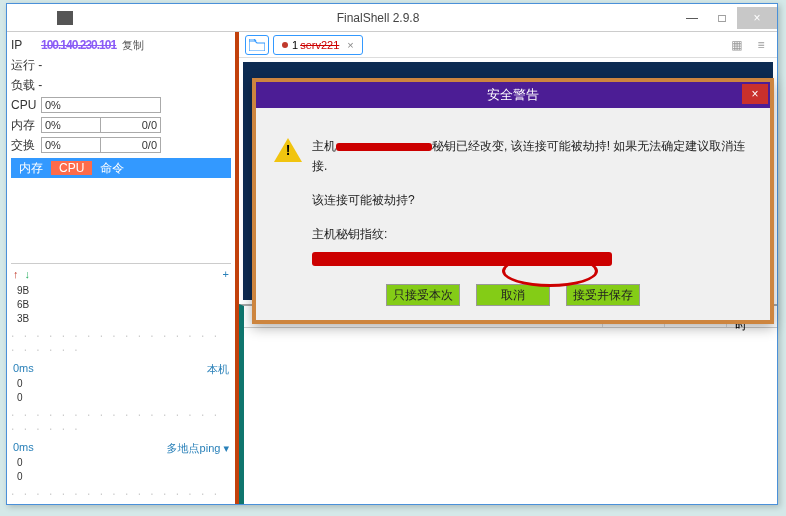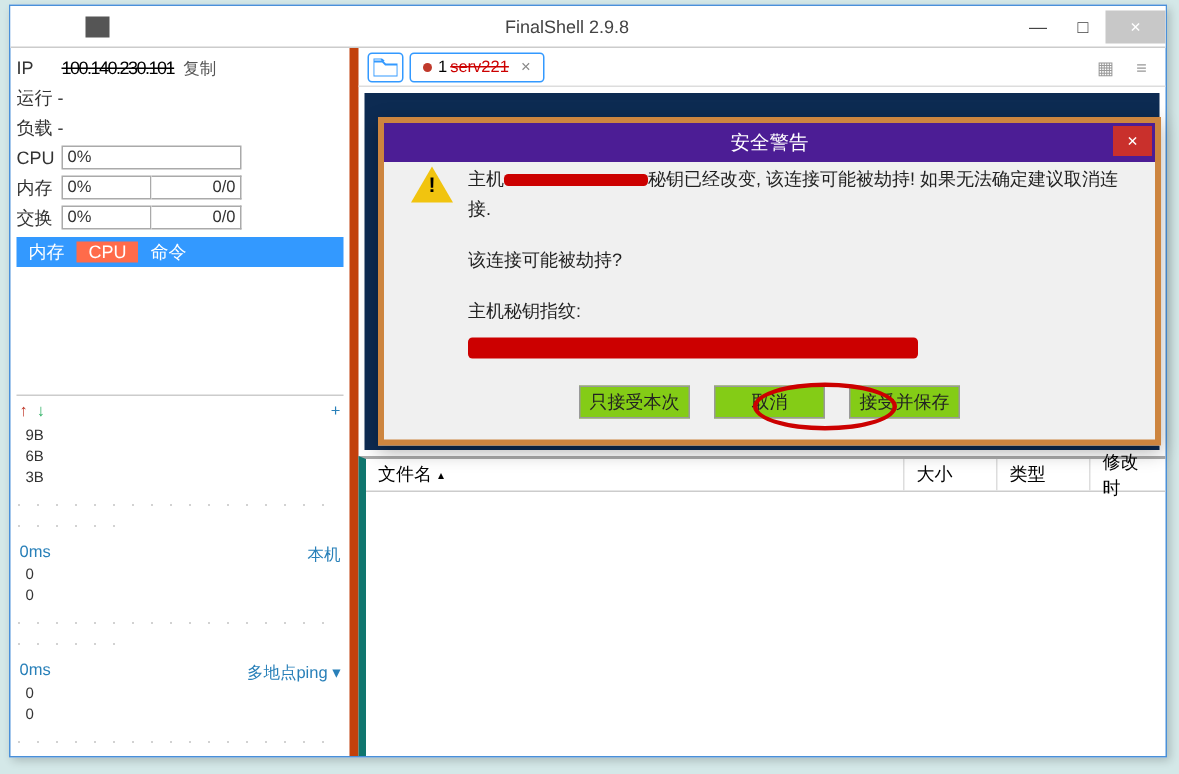--- a/index.html
+++ b/index.html
@@ -5,24 +5,24 @@
 * { box-sizing: border-box; margin: 0; padding: 0; font-family: "Microsoft YaHei", sans-serif; }
 body { background: #d4e8e8; width: 786px; height: 516px; overflow: hidden; position: relative; }
 .window { position: absolute; left: 6px; top: 3px; width: 772px; height: 502px; background: #fff; border: 1px solid #4a90d9; box-shadow: 2px 2px 6px rgba(0,0,0,0.2); }
 .titlebar { height: 28px; background: #fff; display: flex; align-items: center; border-bottom: 1px solid #ccc; padding-left: 44px; }
 .title-icon { width: 16px; height: 14px; margin: 0 6px; background: #555; display: inline-block; }
 .title-text { flex: 1; text-align: center; font-size: 12px; color: #444; }
 .win-btns { display: flex; }
 .win-btn { width: 30px; height: 22px; display: flex; align-items: center; justify-content: center; font-size: 12px; color: #444; }
 .win-btn.close { width: 40px; background: #c8c8c8; color: #fff; }
 .body { display: flex; height: calc(100% - 28px); }
-.sidebar { width: 232px; border-right: 6px solid #c2410c; padding: 4px; font-size: 12px; color: #333; overflow: hidden; }
+.sidebar { width: 232px; border-right: 4px solid #c2410c; padding: 4px; font-size: 12px; color: #333; overflow: hidden; }
 .row { display: flex; align-items: center; height: 18px; margin-bottom: 2px; }
 .row .lbl { width: 30px; }
-.redact { color: #000000; text-decoration: line-through; font-weight: normal; letter-spacing: -1px; }
+.redact { color: #8b5cf6; text-decoration: line-through; font-weight: bold; letter-spacing: -1px; }
 .copy { margin-left: 6px; color: #555; font-size: 11px; }
 .pinput { width: 120px; height: 16px; border: 1px solid #aaa; background: #fff; padding: 0 3px; font-size: 11px; display: flex; align-items: center; }
 .dual { display: flex; gap: 0; }
 .dual .pinput { width: 60px; }
 .dual .r { text-align: center; justify-content: flex-end; border-left: none; }
 .tabs-ic { display: flex; background: #3399ff; color: #fff; height: 20px; align-items: center; font-size: 12px; margin-top: 4px; }
 .tabs-ic .t { padding: 0 8px; }
 .tabs-ic .t.active { background: #ff6b4a; }
 .chart-area { height: 86px; border-bottom: 1px solid #ccc; position: relative; }
 .arrows { display: flex; gap: 6px; padding: 4px 2px; font-size: 11px; }
@@ -47,21 +47,21 @@
 .terminal { flex: 1; background: #0d2b52; margin: 4px; position: relative; }
 .split { height: 200px; display: flex; }
 .fpane { flex: 1; border-top: 2px solid #aaa; border-left: 5px solid #0f766e; }
 .fhead { height: 22px; display: flex; align-items: center; font-size: 12px; border-bottom: 1px solid #ccc; }
 .fhead .col { padding: 0 8px; border-right: 1px solid #ddd; height: 100%; display: flex; align-items: center; }
 .fhead .col:first-child { flex: 1; }
 .tri { font-size: 8px; margin-left: 4px; }
 .dialog { position: absolute; left: 252px; top: 78px; width: 522px; background: #f0f0f0; border: 4px solid #cd853f; box-shadow: 0 4px 12px rgba(0,0,0,0.3); z-index: 100; }
 .dlg-title { height: 26px; background: #4c1d95; display: flex; align-items: center; justify-content: center; color: #fff; font-size: 13px; position: relative; }
 .dlg-close { position: absolute; right: 2px; top: 2px; width: 26px; height: 20px; background: #c9302c; color: #fff; display: flex; align-items: center; justify-content: center; font-size: 12px; }
-.dlg-body { padding: 1px 18px 14px 18px; font-size: 12px; color: #222; }
+.dlg-body { padding: 28px 18px 14px 18px; font-size: 12px; color: #222; }
 .dlg-row { display: flex; align-items: flex-start; }
 .warn-ic { width: 28px; height: 26px; position: relative; margin-right: 10px; margin-top: 2px; }
 .warn-ic::before { content: ""; position: absolute; left: 0; top: 0; border-left: 14px solid transparent; border-right: 14px solid transparent; border-bottom: 24px solid #f1c40f; }
 .warn-ic::after { content: "!"; position: absolute; left: 0; top: 4px; width: 28px; text-align: center; font-weight: bold; color: #000; font-size: 14px; }
 .dlg-text { flex: 1; line-height: 20px; }
 .strike { display: inline-block; width: 96px; height: 8px; background: #c00; border-radius: 3px; vertical-align: middle; }
 .strike.big { width: 300px; height: 14px; }
 .dlg-btns { display: flex; justify-content: center; gap: 16px; margin-top: 16px; }
 .dlg-btn { min-width: 74px; height: 22px; border: 1px solid #999; background: #84cc16; font-size: 12px; display: flex; align-items: center; justify-content: center; }
 .oval { position: absolute; border: 3px solid #c00; border-radius: 50%; pointer-events: none; }

